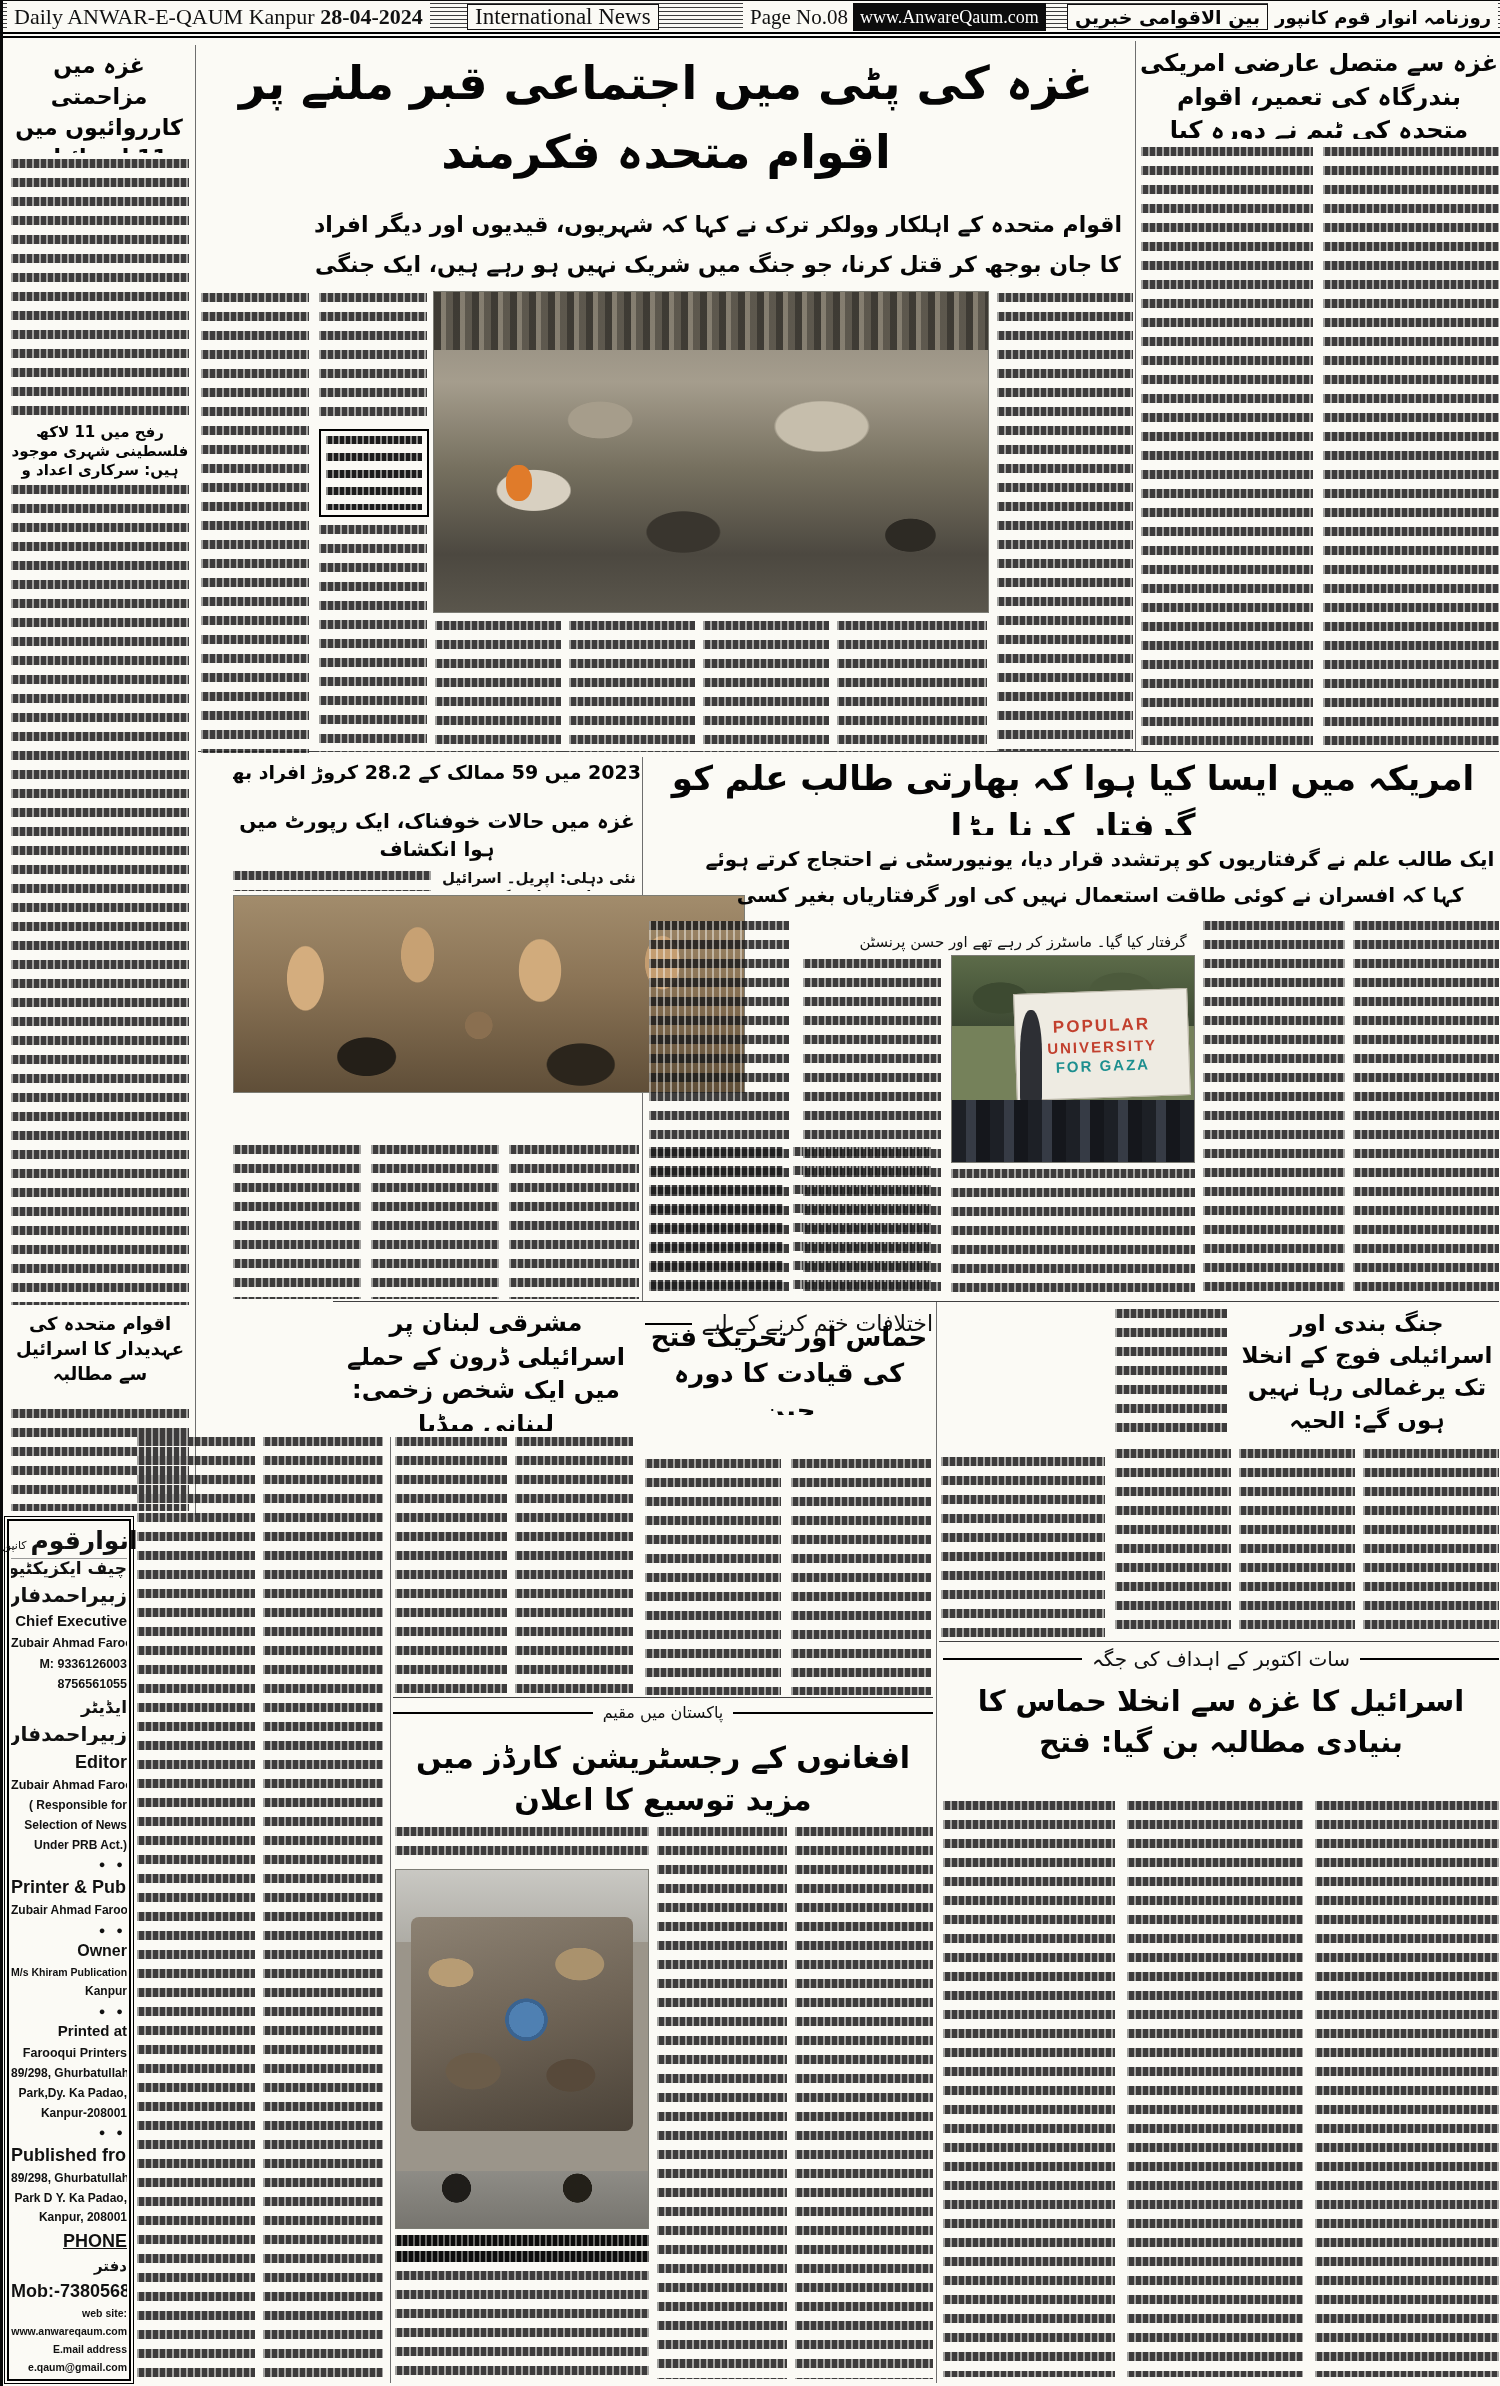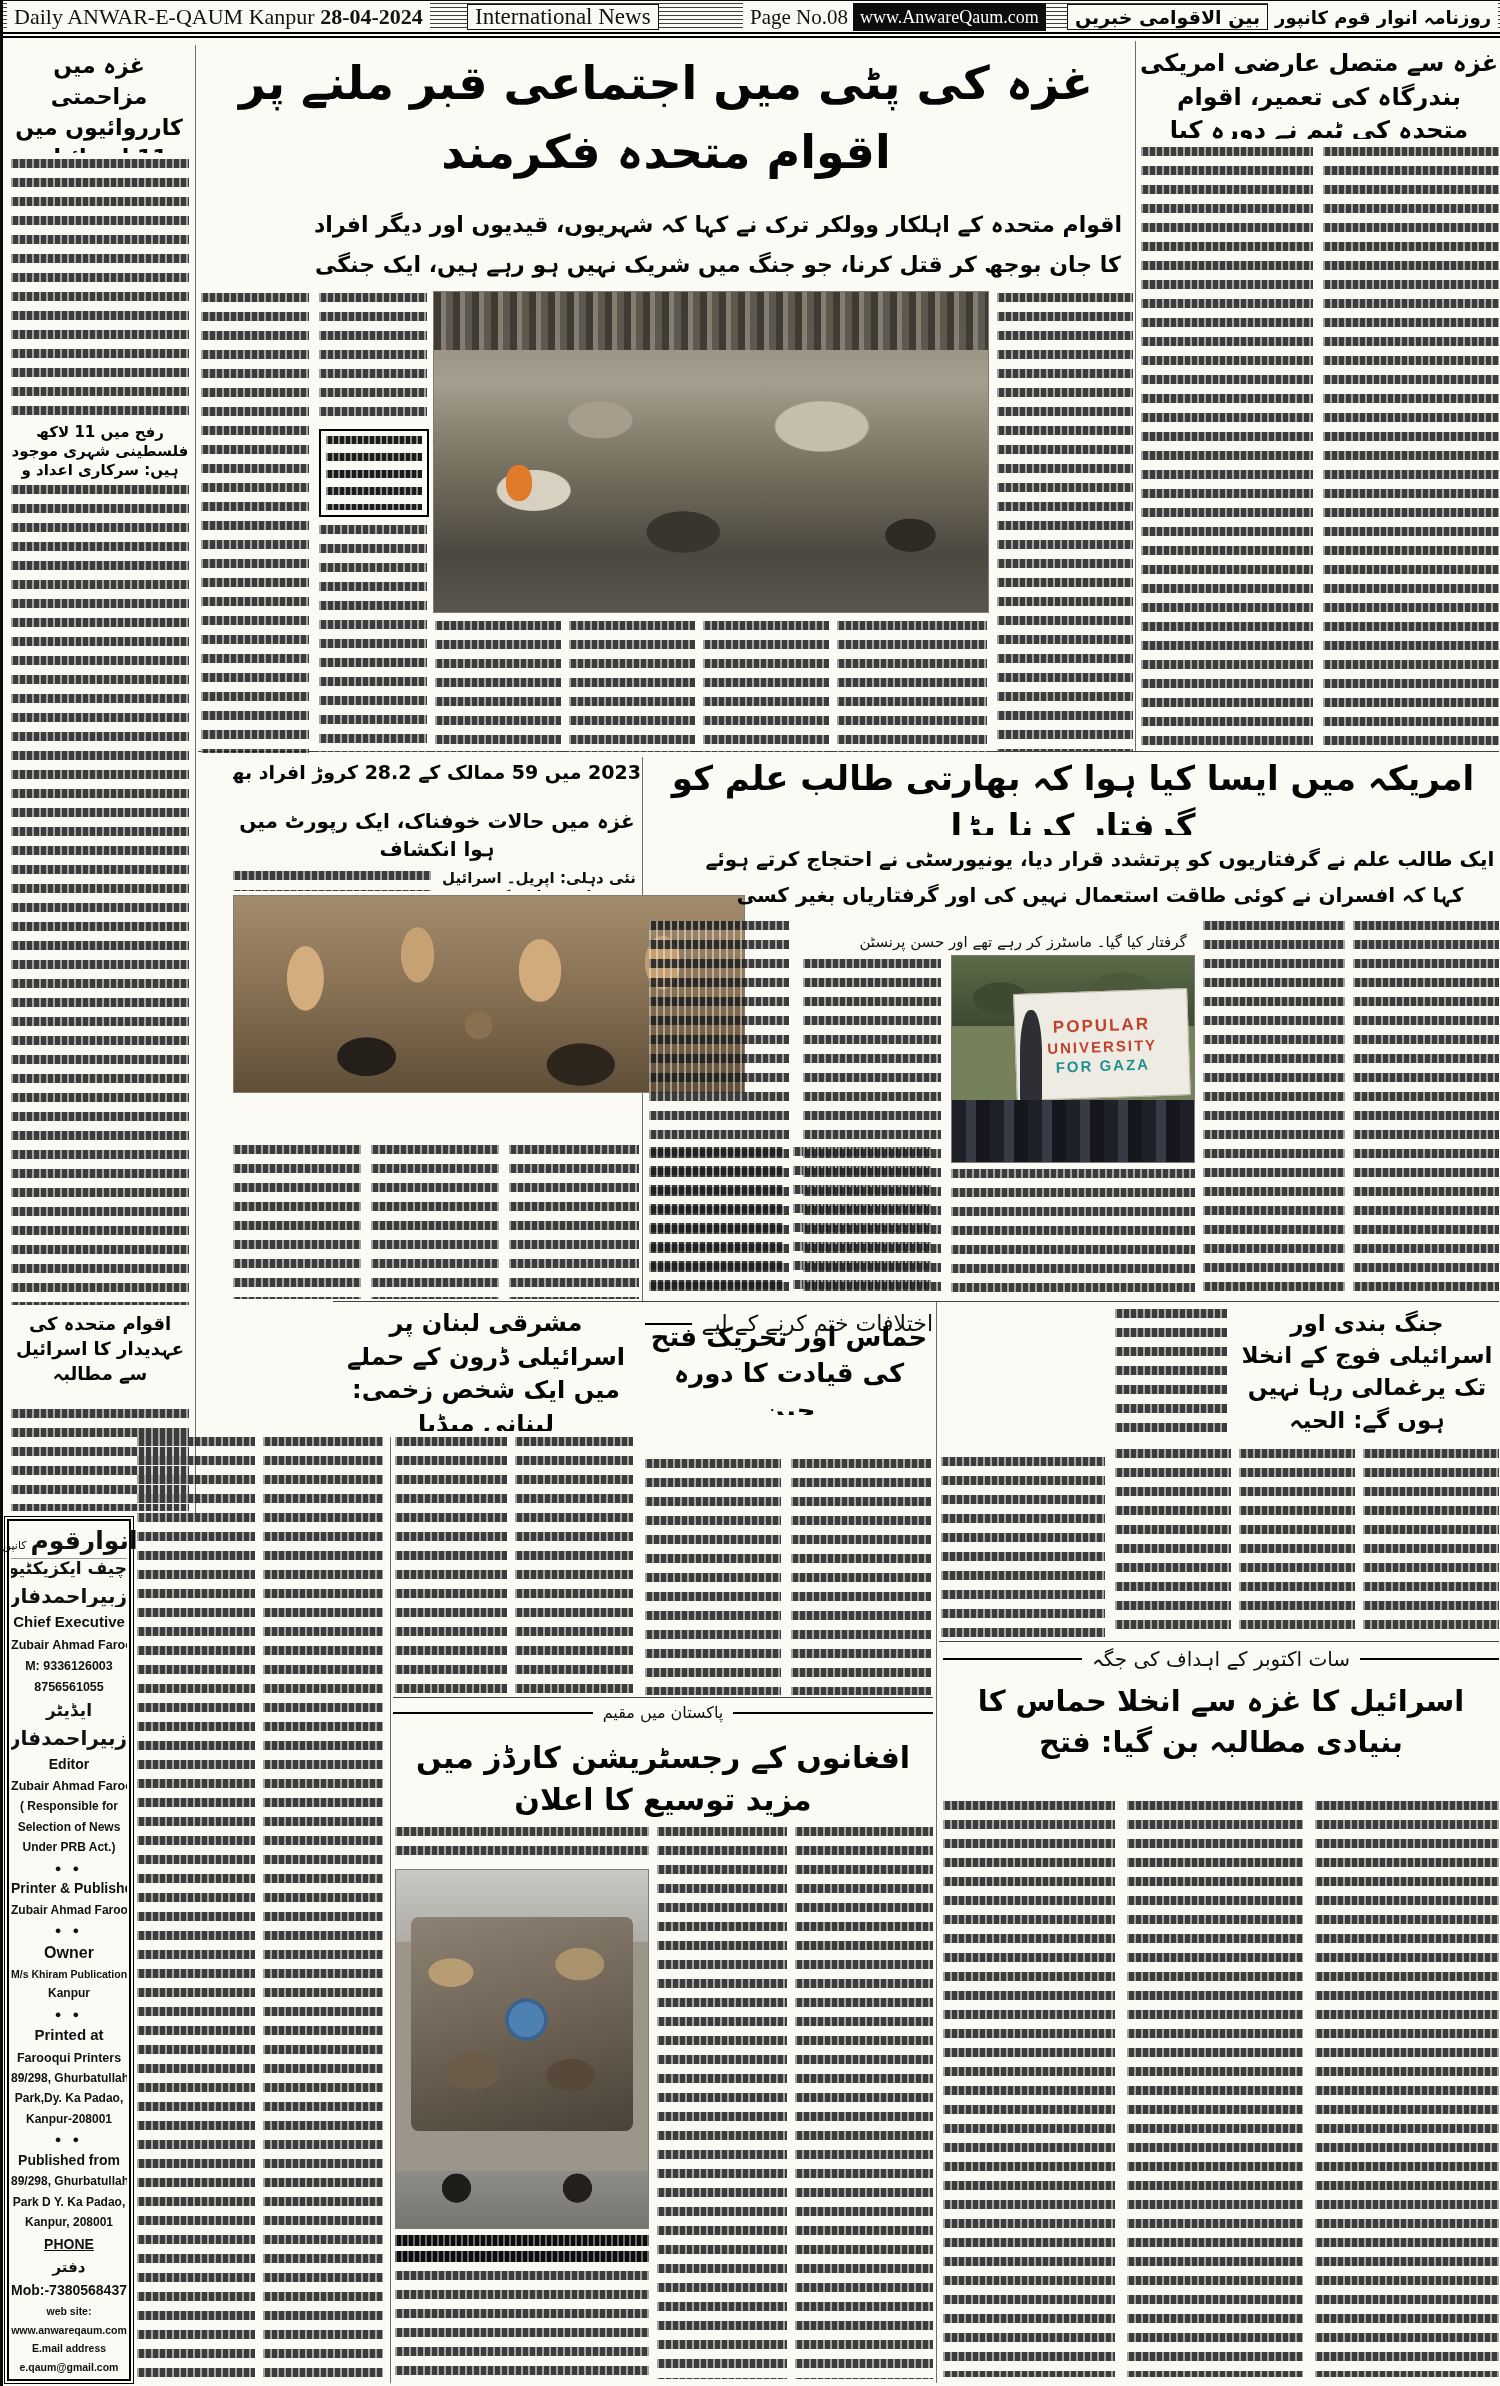--- a/index.html
+++ b/index.html
@@ -71,27 +71,27 @@
 .pt-road{position:absolute;left:0;bottom:0;right:0;height:16%;background:
  radial-gradient(26px 26px at 24% 30%,#1f1d1a 0 55%,transparent 57%),
  radial-gradient(26px 26px at 72% 30%,#232019 0 55%,transparent 57%),
  linear-gradient(180deg,#8e8c86,#77756f)}
 
 .pubbox{position:absolute;left:4px;top:1518px;width:124px;height:862px;border:2px solid #000;outline:1px solid #000;outline-offset:2px;background:#fbfaf5;display:flex;flex-direction:column;padding:5px 2px}
 .pub-logo-row{display:flex;direction:rtl;align-items:baseline;justify-content:center;gap:4px;border-bottom:1px solid #999;padding-bottom:3px}
 .pub-logo{font-family:"DejaVu Sans",sans-serif;font-weight:bold;font-size:25px;direction:rtl}
 .pub-logo-city{font-family:"DejaVu Sans",sans-serif;font-size:11px;direction:rtl}
 #pub-lines{display:flex;flex-direction:column;justify-content:space-between;flex:1;width:100%}
-.pline{text-align:center;font-family:"Liberation Sans",sans-serif;line-height:1.12;width:100%;overflow:hidden;white-space:nowrap}
+.pline{text-align:right;font-family:"Liberation Sans",sans-serif;line-height:1.12;width:100%;overflow:hidden;white-space:nowrap}
 .l-ur18{direction:rtl;font-family:"DejaVu Sans",sans-serif;font-size:17px;font-weight:bold}
 .l-ur22{direction:rtl;font-family:"DejaVu Sans",sans-serif;font-size:20px;font-weight:bold}
 .l-ur16{direction:rtl;font-family:"DejaVu Sans",sans-serif;font-size:15px;font-weight:bold}
 .l-en16{font-size:16px;font-weight:bold}
 .l-en15{font-size:15px;font-weight:bold}
-.l-en14{font-size:14px;font-weight:bold}
+.l-en14{font-size:18px;font-weight:bold}
 .l-en13{font-size:12.5px;font-weight:bold}
 .l-en12{font-size:12px;font-weight:bold}
 .l-en11{font-size:10.5px;font-weight:bold}
 .l-en11b{font-size:10.5px;font-weight:bold}
 .l-dots{font-size:11px;font-weight:bold;letter-spacing:4px}
 .l-und{text-decoration:underline}
 </style>
 </head>
 <body>
 

